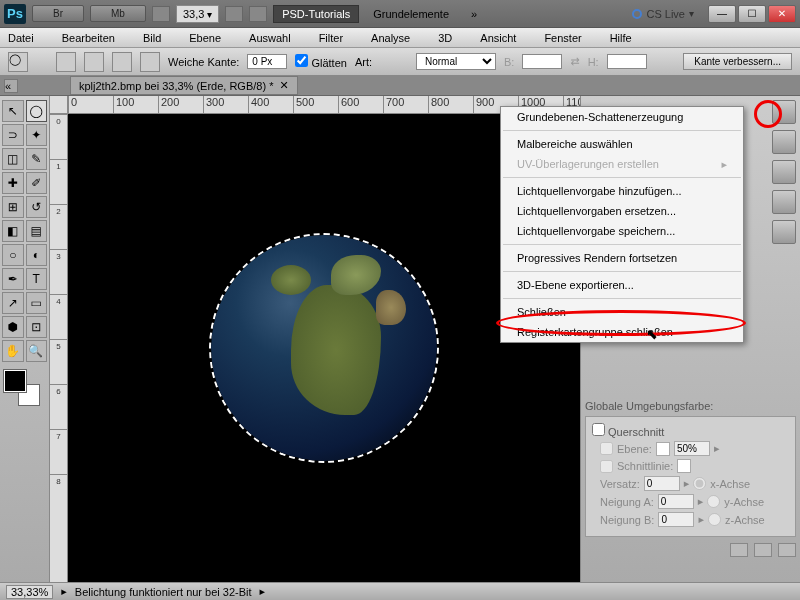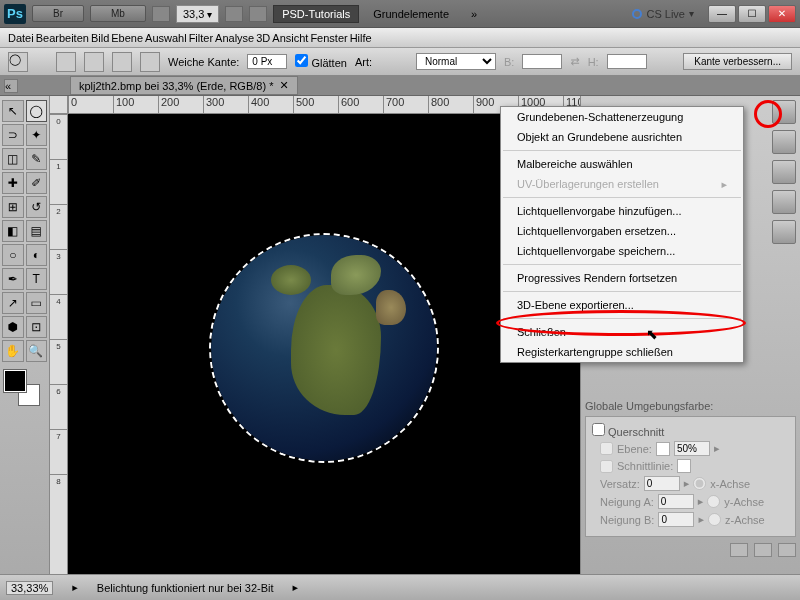--- a/index.html
+++ b/index.html
@@ -11,21 +11,21 @@
 .zoom-display { background:#ddd; border:1px solid #888; padding:2px 6px; font-size:10px; }
 .tb-icon { width:18px; height:16px; background:#888; border:1px solid #666; }
 .doc-label { padding:2px 8px; font-size:11px; }
 .doc-label.active { background:#444; color:#fff; border:1px solid #333; }
 .cslive { margin-left:auto; display:flex; align-items:center; gap:4px; color:#333; font-size:10px; }
 .cslive-dot { width:10px; height:10px; border:2px solid #467FD1; border-radius:50%; }
 .win-controls { display:flex; gap:2px; }
 .win-btn { width:28px; height:18px; background:linear-gradient(#ddd,#aaa); border:1px solid #666; border-radius:2px; text-align:center; line-height:16px; font-size:10px; cursor:pointer; }
 .win-btn.close { background:linear-gradient(#e77,#c33); color:#fff; }
 
-.menubar { height:20px; background:linear-gradient(#eee,#ccc); display:flex; align-items:center; padding:0 8px; gap:2px; border-bottom:1px solid #999; font-size:11px; }
+.menubar { height:20px; background:linear-gradient(#eee,#ccc); display:flex; align-items:center; padding:0 8px; gap:28px; border-bottom:1px solid #999; font-size:11px; }
 .menubar span { cursor:pointer; }
 
 .optbar { height:28px; background:linear-gradient(#ddd,#bbb); display:flex; align-items:center; padding:0 8px; gap:8px; border-bottom:1px solid #888; font-size:10px; }
 .opt-icon { width:20px; height:20px; border:1px solid #888; background:#ccc; }
 .opt-field { border:1px solid #888; background:#fff; padding:1px 4px; width:40px; font-size:10px; }
 .opt-select { border:1px solid #888; background:#fff; padding:1px 4px; width:80px; font-size:10px;margin-left:36px; }
 .opt-btn { border:1px solid #888; background:linear-gradient(#eee,#ccc); padding:2px 10px; font-size:10px; margin-left:auto; cursor:pointer; }
 
 .tabbar { height:20px; background:#888; display:flex; align-items:center; padding-left:70px; border-bottom:1px solid #666; }
 .tabbar-left { width:14px; height:14px; background:#aaa; border:1px solid #777; position:absolute; left:4px; }
@@ -69,21 +69,21 @@
 .cm-sep { height:1px; background:#ccc; margin:3px 2px; }
 
 .highlight-circle { position:absolute; border:3px solid #e00; border-radius:50%; pointer-events:none; z-index:200; }
 .hc1 { width:28px; height:28px; top:100px; right:18px; }
 .hc2 { width:250px; height:26px; top:310px; left:496px; }
 
 .panel-section { background:#d0d0d0; padding:6px; border:1px solid #999; margin-top:4px; font-size:10px; }
 .panel-row { display:flex; align-items:center; gap:4px; margin:3px 8px; color:#888; }
 .panel-field { width:36px; border:1px solid #aaa; background:#eee; padding:1px 2px; font-size:10px; }
 
-.statusbar { position:absolute; bottom:0; left:0; right:0; height:26px; background:linear-gradient(#ccc,#aaa); border-top:1px solid #888; display:flex; align-items:center; padding:0 6px; gap:19px; font-size:10px; }
+.statusbar { position:absolute; bottom:0; left:0; right:0; height:18px; background:linear-gradient(#ccc,#aaa); border-top:1px solid #888; display:flex; align-items:center; padding:0 6px; gap:8px; font-size:10px; }
 .status-field { background:#ddd; border:1px solid #888; padding:0 4px; }
 
 .cursor-img { position:absolute; top:326px; left:646px; z-index:300; font-size:14px; pointer-events:none; }
 </style>
 </head>
 <body>
 
 <div class="titlebar">
   <div class="ps-logo">Ps</div>
   <div class="tb-btn">Br</div>
@@ -291,21 +291,20 @@
 <div class="panel-dock">
   <div class="dock-icon"></div>
   <div class="dock-icon"></div>
   <div class="dock-icon"></div>
   <div class="dock-icon"></div>
   <div class="dock-icon"></div>
 </div>
 
 <div class="context-menu">
   <div class="cm-item">Grundebenen-Schattenerzeugung</div>
-  <div class="cm-item">Objekt an Grundebene ausrichten</div>
   <div class="cm-sep"></div>
   <div class="cm-item">Malbereiche auswählen</div>
   <div class="cm-item disabled arrow">UV-Überlagerungen erstellen</div>
   <div class="cm-sep"></div>
   <div class="cm-item">Lichtquellenvorgabe hinzufügen...</div>
   <div class="cm-item">Lichtquellenvorgaben ersetzen...</div>
   <div class="cm-item">Lichtquellenvorgabe speichern...</div>
   <div class="cm-sep"></div>
   <div class="cm-item">Progressives Rendern fortsetzen</div>
   <div class="cm-sep"></div>

